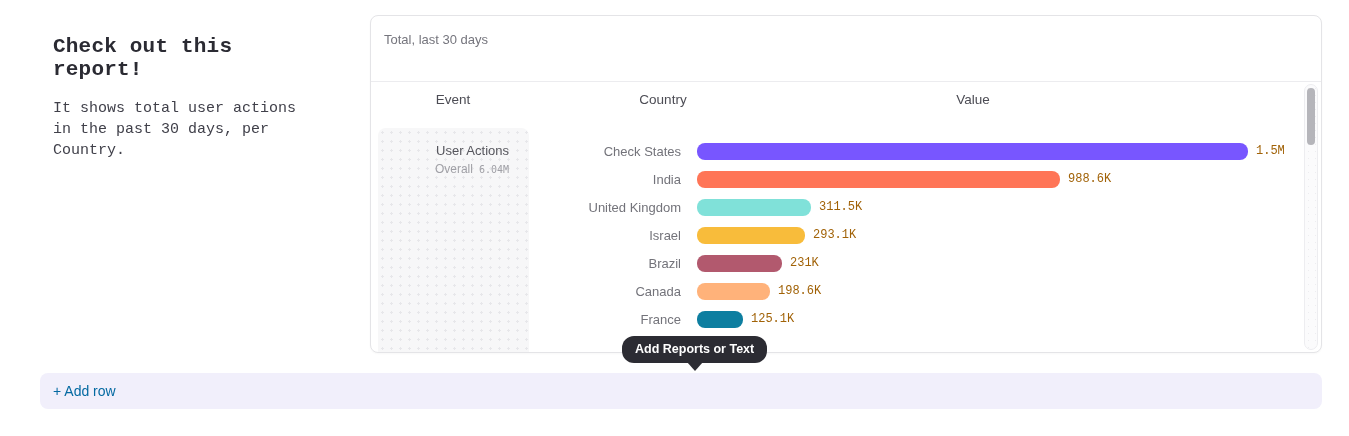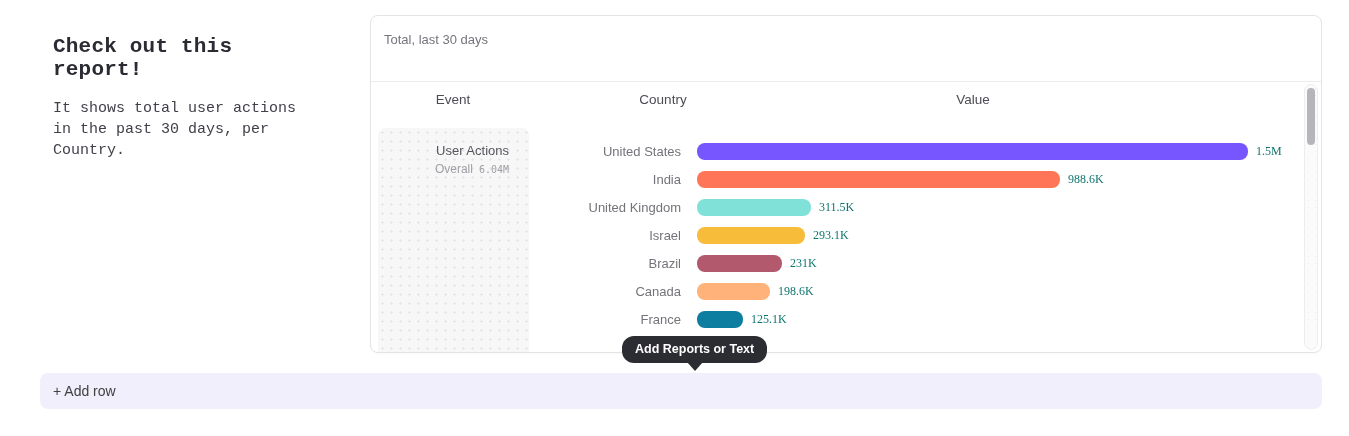--- a/index.html
+++ b/index.html
@@ -35,43 +35,43 @@
     background-image:radial-gradient(circle, #e7e7ea 1px, transparent 1.2px);
     background-size:9px 9px; }
   .event-name { font-size:13px; color:#55555c; }
   .event-total { margin-top:4px; font-size:12px; color:#a0a0a6; }
   .event-total .num { font-family:"DejaVu Sans Mono", monospace; font-size:10px; margin-left:6px; }
 
   .rows { position:absolute; left:0; top:55px; width:100%; }
   .bar-row { position:relative; height:28px; display:flex; align-items:center; }
   .bar-label { width:310px; text-align:right; font-size:13px; color:#73737a; flex:none; }
   .bar { height:17px; border-radius:8px; margin-left:16px; flex:none; }
-  .bar-value { margin-left:8px; font-family:Liberation Serif, serif;
-    font-size:12px; color:#0f766e; white-space:nowrap; }
+  .bar-value { margin-left:8px; font-family:Liberation Mono, monospace;
+    font-size:12px; color:#a16207; white-space:nowrap; }
 
   .scroll-track { position:absolute; left:933px; top:2px; width:14px; height:266px;
     background:#fbfbfc; border:1px solid #ededf0; border-radius:7px;
     background-image:radial-gradient(circle, #ededf0 .8px, transparent 1px);
     background-size:7px 7px; }
   .scroll-thumb { position:absolute; left:2px; top:3px; width:8px; height:57px;
     background:#b5b5ba; border-radius:4px; }
 
   
   .tooltip { position:absolute; left:622px; top:336px; height:27px; padding:0 13px;
     background:#2c2c33; border-radius:12px; color:#fff; font-size:12.5px; font-weight:700;
     line-height:27px; white-space:nowrap; }
   .tooltip .caret { position:absolute; left:50%; bottom:-8px; transform:translateX(-50%);
     width:0; height:0; border:8px solid transparent; border-top:9px solid #2c2c33;
     border-bottom:0; }
 
   
   .add-row-bar { position:absolute; left:40px; top:373px; width:1282px; height:36px;
     background:#f1effb; border-radius:8px; display:flex; align-items:center;
     padding-left:13px; cursor:pointer; }
-  .add-row-label { font-size:14px; font-weight:500; color:#404040; }
+  .add-row-label { font-size:14px; font-weight:500; color:#0369a1; }
 </style>
 </head>
 <body>
 
 <div class="intro">
   <h1>Check out this report!</h1>
   <p>It shows total user actions in the past 30 days, per Country.</p>
 </div>
 
 <div class="card">
@@ -86,21 +86,21 @@
 
     <div class="event-box">
       <div class="event-name">User Actions</div>
       <div class="event-total">
         <span>Overall</span><span class="num">6.04M</span>
       </div>
     </div>
 
     <div class="rows" id="bar-rows">
         <div class="bar-row">
-          <div class="bar-label">United States</div>
+          <div class="bar-label">Check States</div>
           <div class="bar" style="width: 551px; background: rgb(120, 86, 255);"></div>
           <span class="bar-value">1.5M</span>
         </div>
         <div class="bar-row">
           <div class="bar-label">India</div>
           <div class="bar" style="width: 363px; background: rgb(255, 117, 87);"></div>
           <span class="bar-value">988.6K</span>
         </div>
         <div class="bar-row">
           <div class="bar-label">United Kingdom</div>

